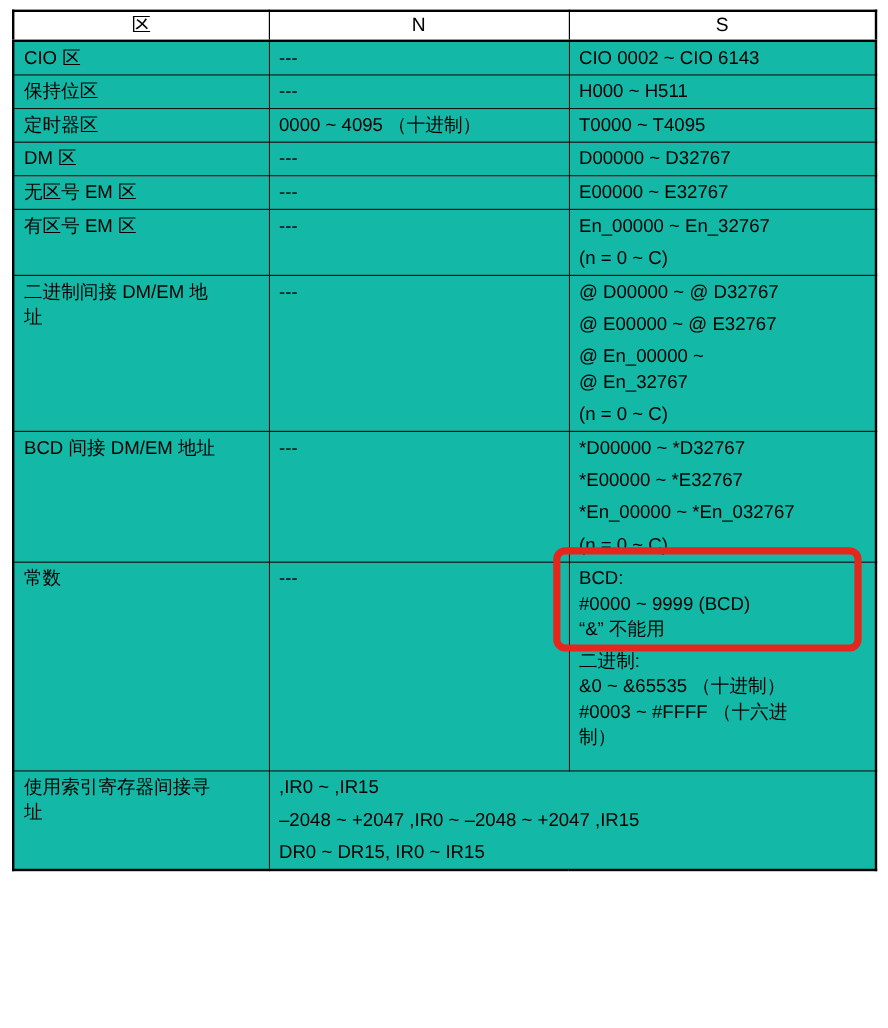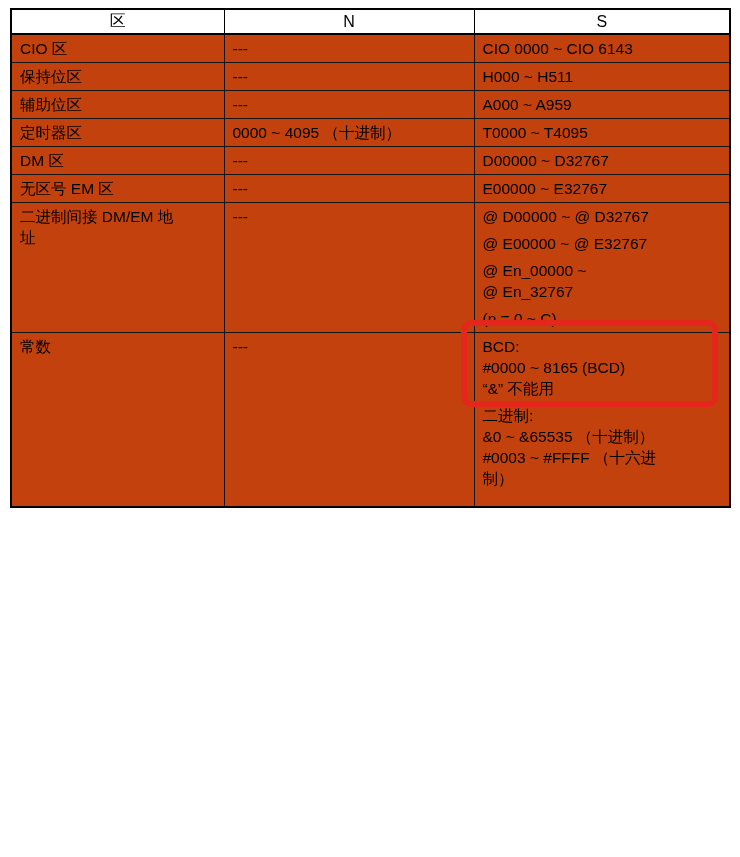--- a/index.html
+++ b/index.html
@@ -27,21 +27,21 @@
     border: 1px solid #000;
     border-bottom: 2px solid #000;
     background: #fff;
   }
   td {
     border: 1px solid #151515;
     vertical-align: top;
     padding: 3px 2px 3px 8px;
     font-size: 15.5px;
     line-height: 21px;
-    background: #c2410c;
+    background: #14b8a6;
   }
   td.c-area { padding-right: 40px; }
   .para { margin-bottom: 6px; }
   .para:last-child { margin-bottom: 0; }
   .group { position: relative; margin-bottom: 6px; }
   .group:last-child { margin-bottom: 14px; }
   .line { white-space: pre-wrap; }
   .red-box {
     position: absolute;
     left: -22px; top: -16px; right: 9px; bottom: -8px;
@@ -67,39 +67,30 @@
         <th>N</th>
         <th>S</th>
       </tr>
     </thead>
     <tbody id="table-body">
         <tr>
           <td class="c-area"><span>CIO 区</span></td>
           <td class="c-n">---</td>
           <td class="c-s">
             <div class="para">
-              <div class="line">CIO 0000 ~ CIO 6143</div>
+              <div class="line">CIO 0002 ~ CIO 6143</div>
             </div>
           </td>
         </tr>
         <tr>
           <td class="c-area"><span>保持位区</span></td>
           <td class="c-n">---</td>
           <td class="c-s">
             <div class="para">
               <div class="line">H000 ~ H511</div>
-            </div>
-          </td>
-        </tr>
-        <tr>
-          <td class="c-area"><span>辅助位区</span></td>
-          <td class="c-n">---</td>
-          <td class="c-s">
-            <div class="para">
-              <div class="line">A000 ~ A959</div>
             </div>
           </td>
         </tr>
         <tr>
           <td class="c-area"><span>定时器区</span></td>
           <td class="c-n">0000 ~ 4095 （十进制）</td>
           <td class="c-s">
             <div class="para">
               <div class="line">T0000 ~ T4095</div>
             </div>
@@ -117,51 +108,95 @@
         <tr>
           <td class="c-area"><span>无区号 EM 区</span></td>
           <td class="c-n">---</td>
           <td class="c-s">
             <div class="para">
               <div class="line">E00000 ~ E32767</div>
             </div>
           </td>
         </tr>
         <tr>
+          <td class="c-area"><span>有区号 EM 区</span></td>
+          <td class="c-n">---</td>
+          <td class="c-s">
+            <div class="para">
+              <div class="line">En_00000 ~ En_32767</div>
+            </div>
+            <div class="para">
+              <div class="line">(n = 0 ~ C)</div>
+            </div>
+          </td>
+        </tr>
+        <tr>
           <td class="c-area"><span>二进制间接 DM/EM 地址</span></td>
           <td class="c-n">---</td>
           <td class="c-s">
             <div class="para">
               <div class="line">@ D00000 ~ @ D32767</div>
             </div>
             <div class="para">
               <div class="line">@ E00000 ~ @ E32767</div>
             </div>
             <div class="para">
               <div class="line">@ En_00000 ~</div>
               <div class="line">@ En_32767</div>
             </div>
             <div class="para">
               <div class="line">(n = 0 ~ C)</div>
             </div>
           </td>
         </tr>
         <tr>
+          <td class="c-area"><span>BCD 间接 DM/EM 地址</span></td>
+          <td class="c-n">---</td>
+          <td class="c-s">
+            <div class="para">
+              <div class="line">*D00000 ~ *D32767</div>
+            </div>
+            <div class="para">
+              <div class="line">*E00000 ~ *E32767</div>
+            </div>
+            <div class="para">
+              <div class="line">*En_00000 ~ *En_032767</div>
+            </div>
+            <div class="para">
+              <div class="line">(n = 0 ~ C)</div>
+            </div>
+          </td>
+        </tr>
+        <tr>
           <td class="c-area"><span>常数</span></td>
           <td class="c-n">---</td>
           <td class="c-s">
             <div class="group">
               <div class="line">BCD:</div>
-              <div class="line">#0000 ~ 8165 (BCD)</div>
+              <div class="line">#0000 ~ 9999 (BCD)</div>
               <div class="line">“&amp;” 不能用</div>
               <div class="red-box" style="border-color: rgb(229, 38, 28);"></div>
             </div>
             <div class="group">
               <div class="line">二进制:</div>
               <div class="line">&amp;0 ~ &amp;65535 （十进制）</div>
               <div class="line">#0003 ~ #FFFF （十六进</div>
               <div class="line">制）</div>
             </div>
           </td>
         </tr>
+        <tr>
+          <td class="c-area"><span>使用索引寄存器间接寻址</span></td>
+          <td class="c-merged" colspan="2">
+            <div class="para">
+              <div class="line">,IR0 ~ ,IR15</div>
+            </div>
+            <div class="para">
+              <div class="line">–2048 ~ +2047 ,IR0 ~ –2048 ~ +2047 ,IR15</div>
+            </div>
+            <div class="para">
+              <div class="line">DR0 ~ DR15, IR0 ~ IR15</div>
+            </div>
+          </td>
+        </tr>
       </tbody>
   </table>
 </div>
 
 </body></html>

